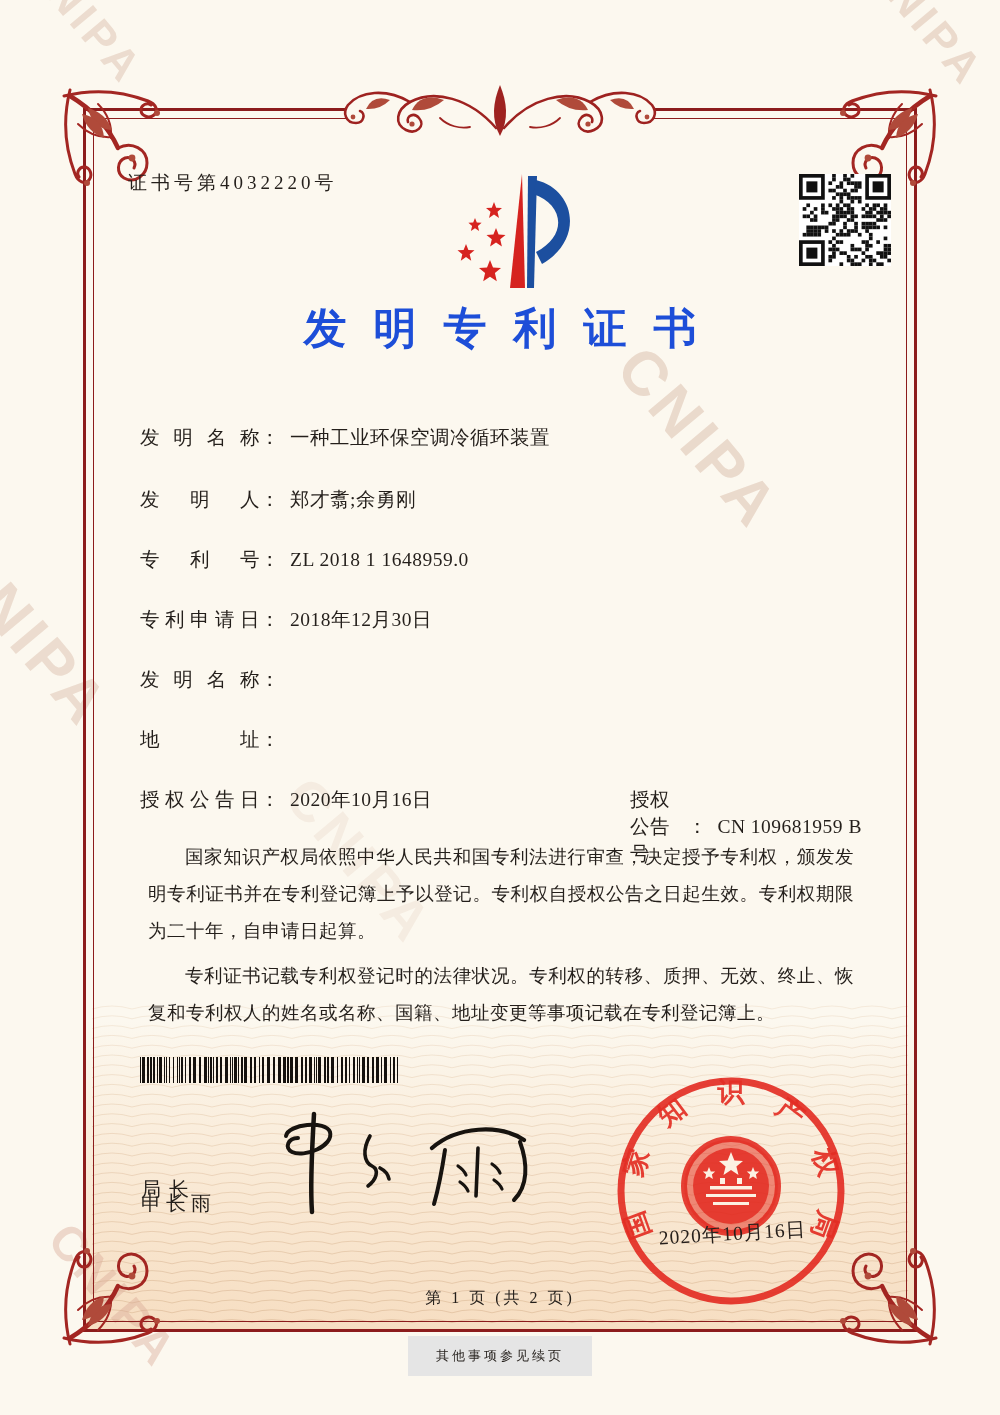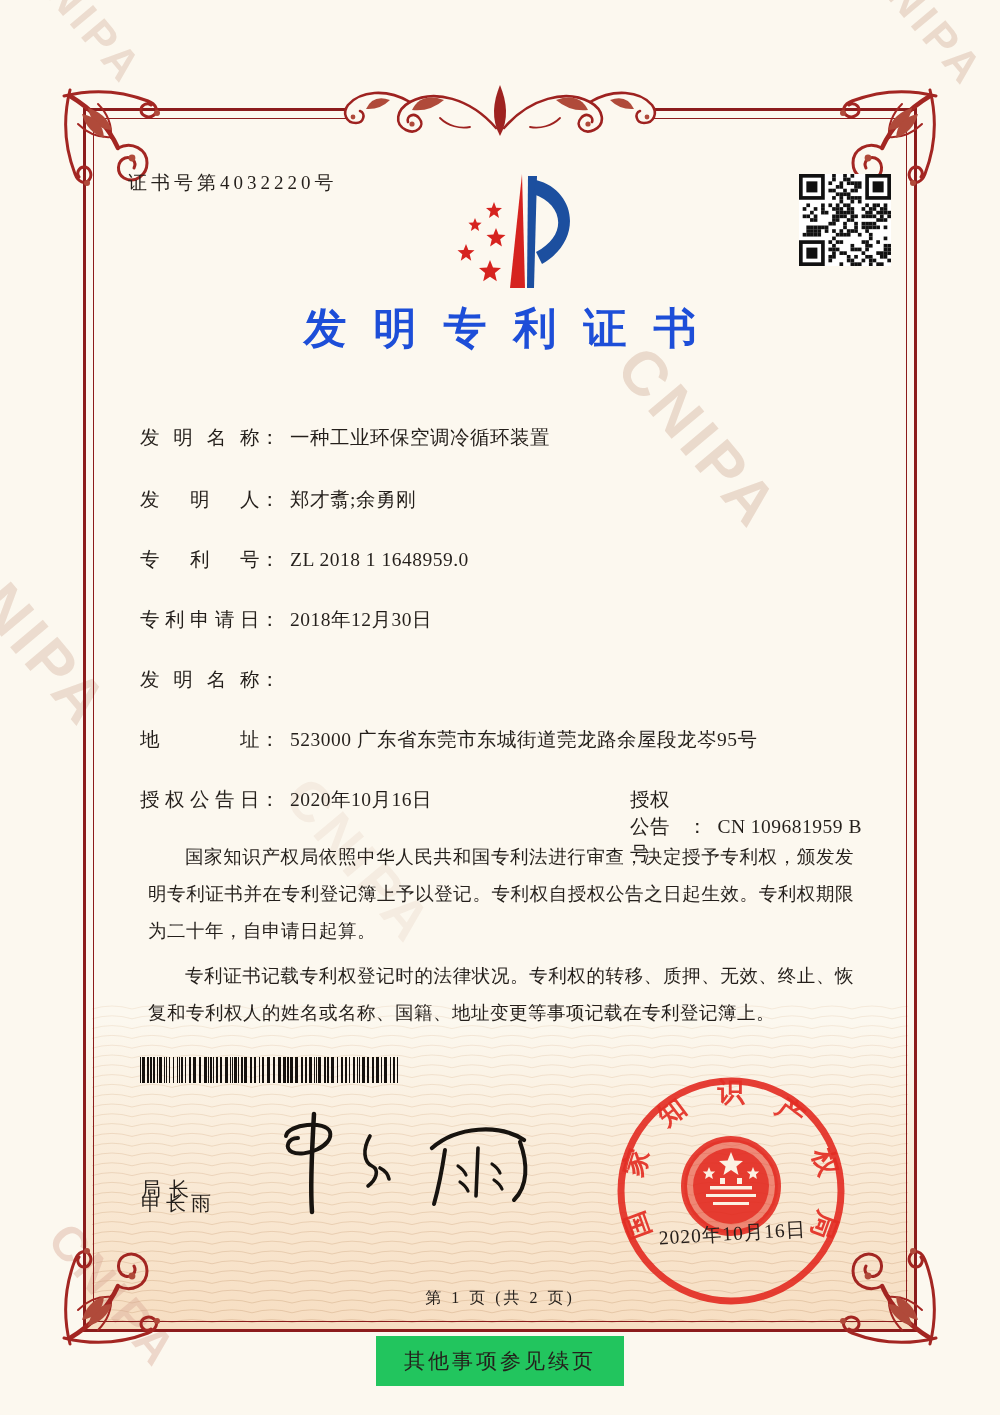--- a/index.html
+++ b/index.html
@@ -43,21 +43,21 @@
   .barcode{position:absolute;left:140px;top:1056px;width:262px;height:28px;}
   .signer-title{position:absolute;left:141px;top:1176px;font-size:20px;letter-spacing:8px;}
   .signer-name{position:absolute;left:141px;top:1190px;font-size:20px;letter-spacing:5px;}
   .signature{position:absolute;left:252px;top:1108px;width:295px;height:118px;}
   .seal{position:absolute;left:610px;top:1070px;width:242px;height:242px;opacity:.95;}
   .seal-date{position:absolute;left:630px;top:1220px;width:205px;text-align:center;
     font-size:19.5px;letter-spacing:1px;color:#27201c;transform:rotate(-3.5deg);}
   .page-footer{position:absolute;left:0;top:1288px;width:100%;text-align:center;
     font-size:16px;letter-spacing:3px;}
   .note-strip{position:absolute;left:50%;top:1336px;transform:translateX(-50%);
-    background:#22c55e;padding:11px 28px;font-size:21px;letter-spacing:3px;}
+    background:#e5e5e5;padding:11px 28px;font-size:13px;letter-spacing:3px;}
 </style>
 </head>
 <body>
 
 <div class="page">
 
   <div class="warm-gradient"></div>
   <svg class="waves" id="waves" viewBox="0 0 816 325" preserveAspectRatio="none">
       <path d="M0 4 q 20 -6 40 0 q 20 -6 40 0 q 20 -6 40 0 q 20 -6 40 0 q 20 -6 40 0 q 20 -6 40 0 q 20 -6 40 0 q 20 -6 40 0 q 20 -6 40 0 q 20 -6 40 0 q 20 -6 40 0 q 20 -6 40 0 q 20 -6 40 0 q 20 -6 40 0 q 20 -6 40 0 q 20 -6 40 0 q 20 -6 40 0 q 20 -6 40 0 q 20 -6 40 0 q 20 -6 40 0 q 20 -6 40 0" fill="none" stroke="#d9b693" stroke-width="1" opacity="0.22"></path>
       <path d="M0 13.8 q 20 -6 40 0 q 20 -6 40 0 q 20 -6 40 0 q 20 -6 40 0 q 20 -6 40 0 q 20 -6 40 0 q 20 -6 40 0 q 20 -6 40 0 q 20 -6 40 0 q 20 -6 40 0 q 20 -6 40 0 q 20 -6 40 0 q 20 -6 40 0 q 20 -6 40 0 q 20 -6 40 0 q 20 -6 40 0 q 20 -6 40 0 q 20 -6 40 0 q 20 -6 40 0 q 20 -6 40 0 q 20 -6 40 0" fill="none" stroke="#d9b693" stroke-width="1" opacity="0.23"></path>
@@ -448,21 +448,20 @@
       <span class="f-colon">：</span>
     <span class="f-value">2018年12月30日</span>
   </div>
   <div class="row" style="top:666px;">
     <span class="f-label">发明名称</span>
       <span class="f-colon">：</span>
   </div>
   <div class="row" style="top:726px;align-items:flex-end;">
     <span class="f-label">地址</span>
       <span class="f-colon">：</span>
-    <span class="f-value">523000 广东省东莞市东城街道莞龙路余屋段龙岑95号</span>
   </div>
 
   <div class="row" style="top:786px;width:722px;">
     <span class="f-label">授权公告日</span>
       <span class="f-colon">：</span>
     <span class="f-value">2020年10月16日</span>
     <span class="grant-pair2">
       <span>授权公告号</span>
         <span class="f-colon">：</span>
       <span class="f-value">CN 109681959 B</span>

